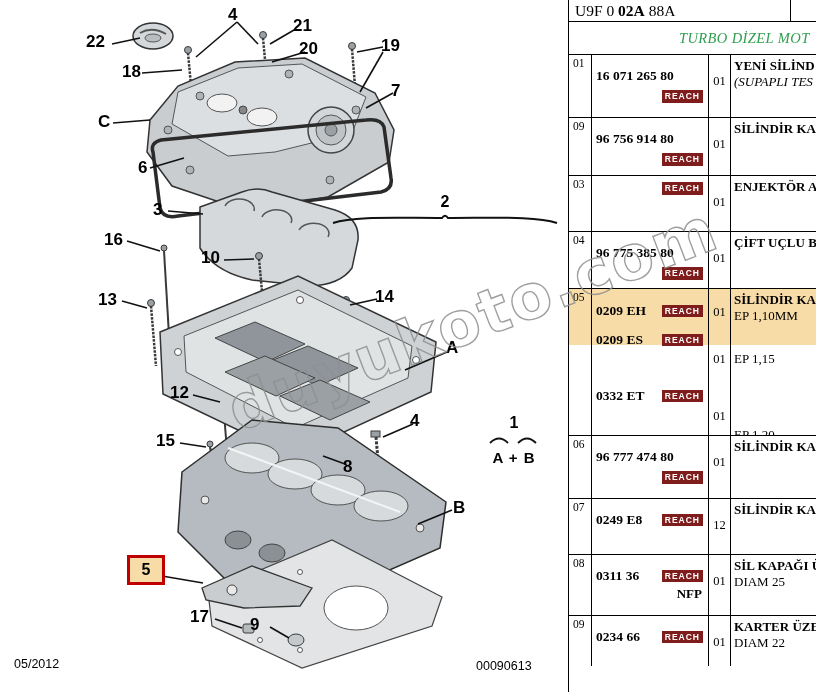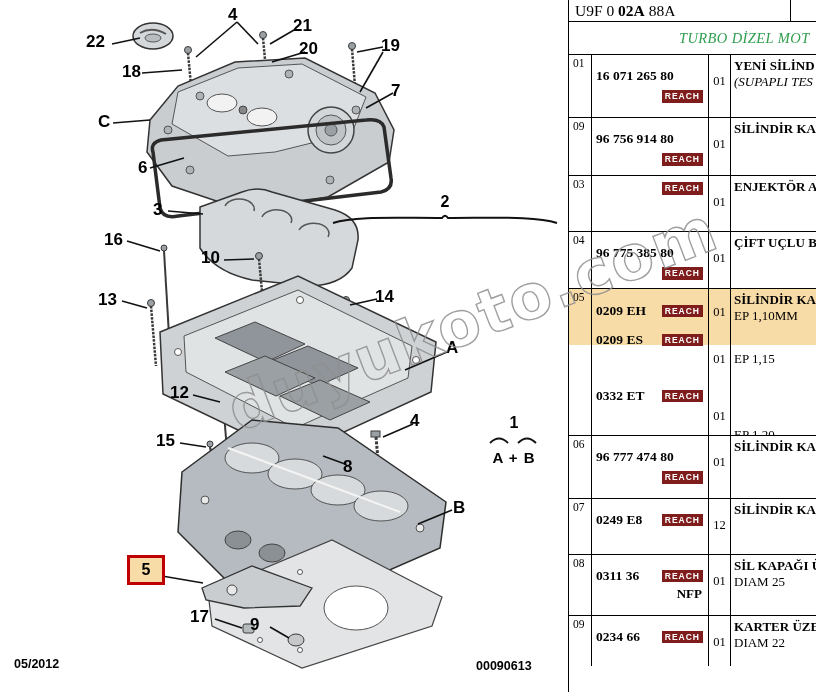--- a/index.html
+++ b/index.html
@@ -17,21 +17,21 @@
                 justify-content:center;font-family:"Liberation Sans",sans-serif;
                 font-weight:bold;font-size:16px;}
   .group2{position:absolute;left:330px;top:194px;width:230px;text-align:center;
           font-family:"Liberation Sans",sans-serif;font-weight:bold;}
   .group2 .num{font-size:16px;line-height:1;}
   .group2 .formula{font-size:15.5px;letter-spacing:.3px;white-space:nowrap;}
   .group1{position:absolute;left:484px;top:415px;width:60px;text-align:center;
           font-family:"Liberation Sans",sans-serif;font-weight:bold;}
   .group1 .num{font-size:16px;line-height:1;}
   .group1 .formula{font-size:15px;letter-spacing:1px;}
-  .foot{position:absolute;font-family:"Liberation Sans",sans-serif;font-weight:bold;
+  .foot{position:absolute;font-family:"Liberation Sans",sans-serif;font-weight:normal;
         font-size:12.5px;}
   .foot.date{left:14px;top:657px;}
   .foot.code{left:476px;top:659px;}
 
   
   .watermark{position:absolute;left:0;top:0;width:816px;height:692px;pointer-events:none;z-index:5;}
   .watermark text{fill:none;stroke:#8f8f8f;stroke-width:1.4;opacity:.85;
                   font-family:"DejaVu Sans",sans-serif;font-weight:bold;letter-spacing:2px;}
 
   

